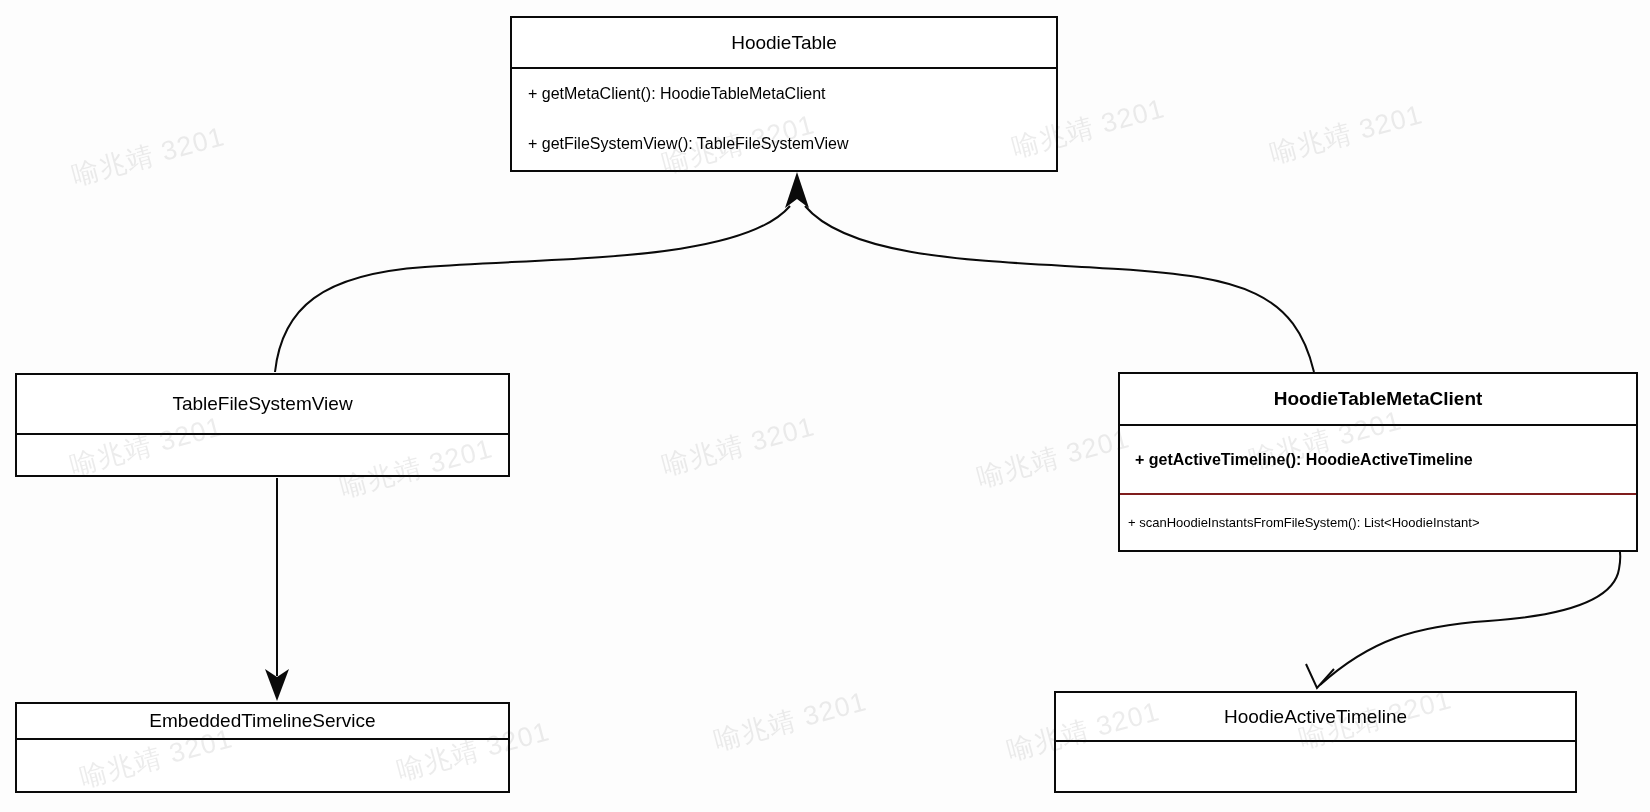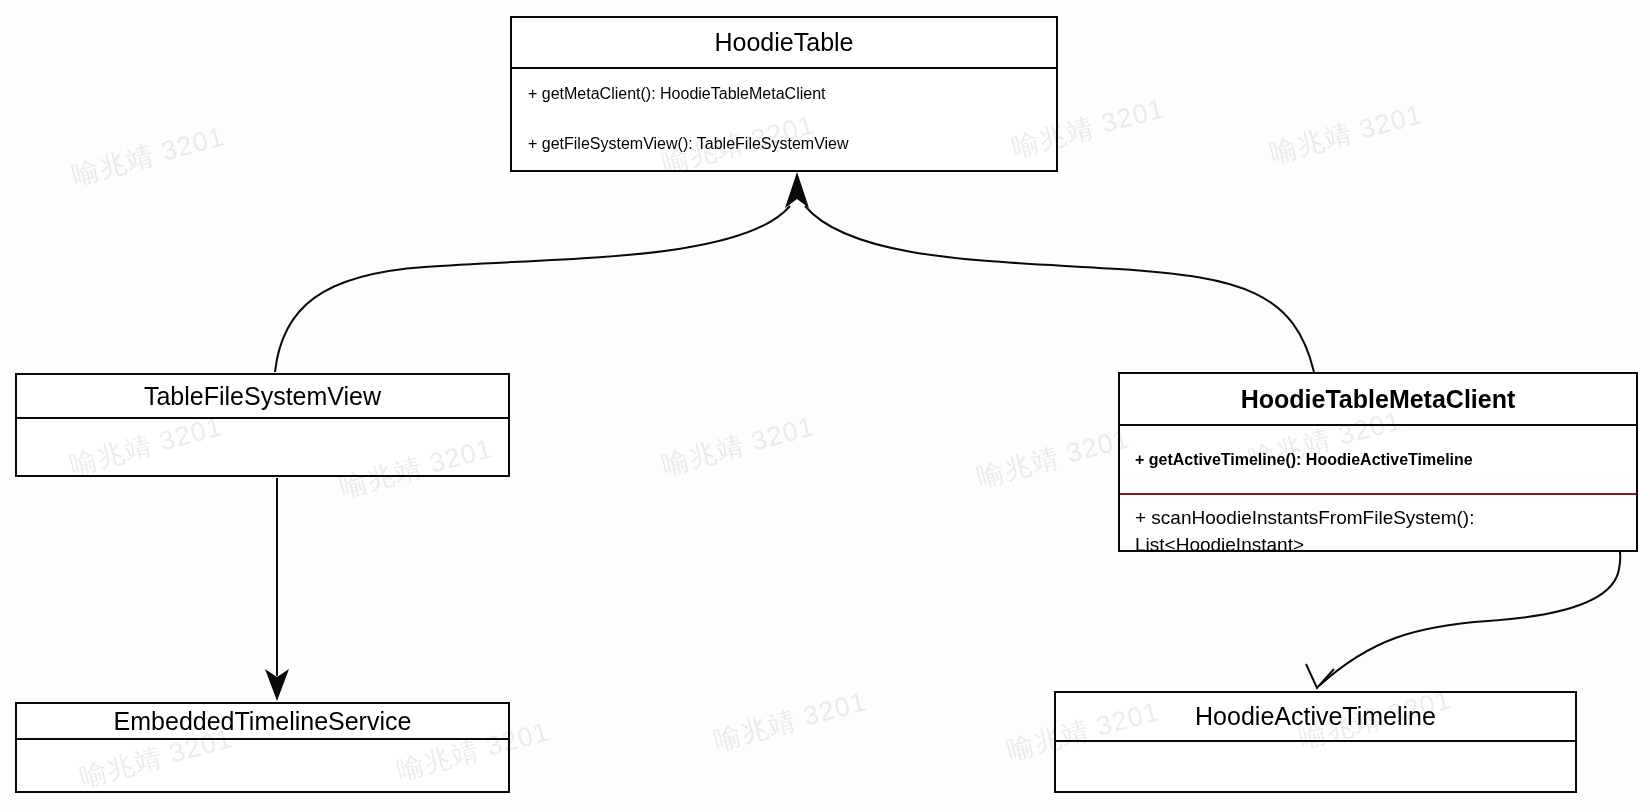--- a/index.html
+++ b/index.html
@@ -14,53 +14,53 @@
 
   .uml-class{
     position:absolute;
     border:2px solid #0a0a0a;
     background:#ffffff;
     box-sizing:border-box;
   }
   .uml-title{
     display:flex;align-items:center;justify-content:center;
     border-bottom:2px solid #0a0a0a;
-    font-size:25px;
+    font-size:19px;
     box-sizing:border-box;
   }
   .uml-compartment{box-sizing:border-box;}
   .uml-method{
     font-size:16px;
     padding-left:16px;
     display:flex;align-items:center;
     box-sizing:border-box;
   }
   .bold{font-weight:bold;}
 
   
   #box-hoodie-table{left:510px;top:16px;width:548px;height:156px;}
   #box-hoodie-table .uml-title{height:51px;}
   #box-hoodie-table .uml-method{height:50px;}
 
   
   #box-table-file-system-view{left:15px;top:373px;width:495px;height:104px;}
-  #box-table-file-system-view .uml-title{height:44px;}
+  #box-table-file-system-view .uml-title{height:60px;}
   #box-table-file-system-view .uml-empty{height:50px;}
 
   
   #box-hoodie-table-meta-client{left:1118px;top:372px;width:520px;height:180px;}
   #box-hoodie-table-meta-client .uml-title{height:52px;}
   #box-hoodie-table-meta-client .comp1{
     height:69px;border-bottom:2px solid #7f1d1d;
     display:flex;align-items:center;
   }
   #box-hoodie-table-meta-client .comp1 .uml-method{padding-left:15px;}
   #box-hoodie-table-meta-client .comp2{
-    font-size:19px;line-height:27px;
-    padding:9px 10px 0 15px;
+    font-size:13px;line-height:37px;
+    padding:9px 10px 0 8px;
   }
 
   
   #box-embedded-timeline-service{left:15px;top:702px;width:495px;height:91px;}
   #box-embedded-timeline-service .uml-title{height:36px;}
 
   
   #box-hoodie-active-timeline{left:1054px;top:691px;width:523px;height:102px;}
   #box-hoodie-active-timeline .uml-title{height:49px;}
 

